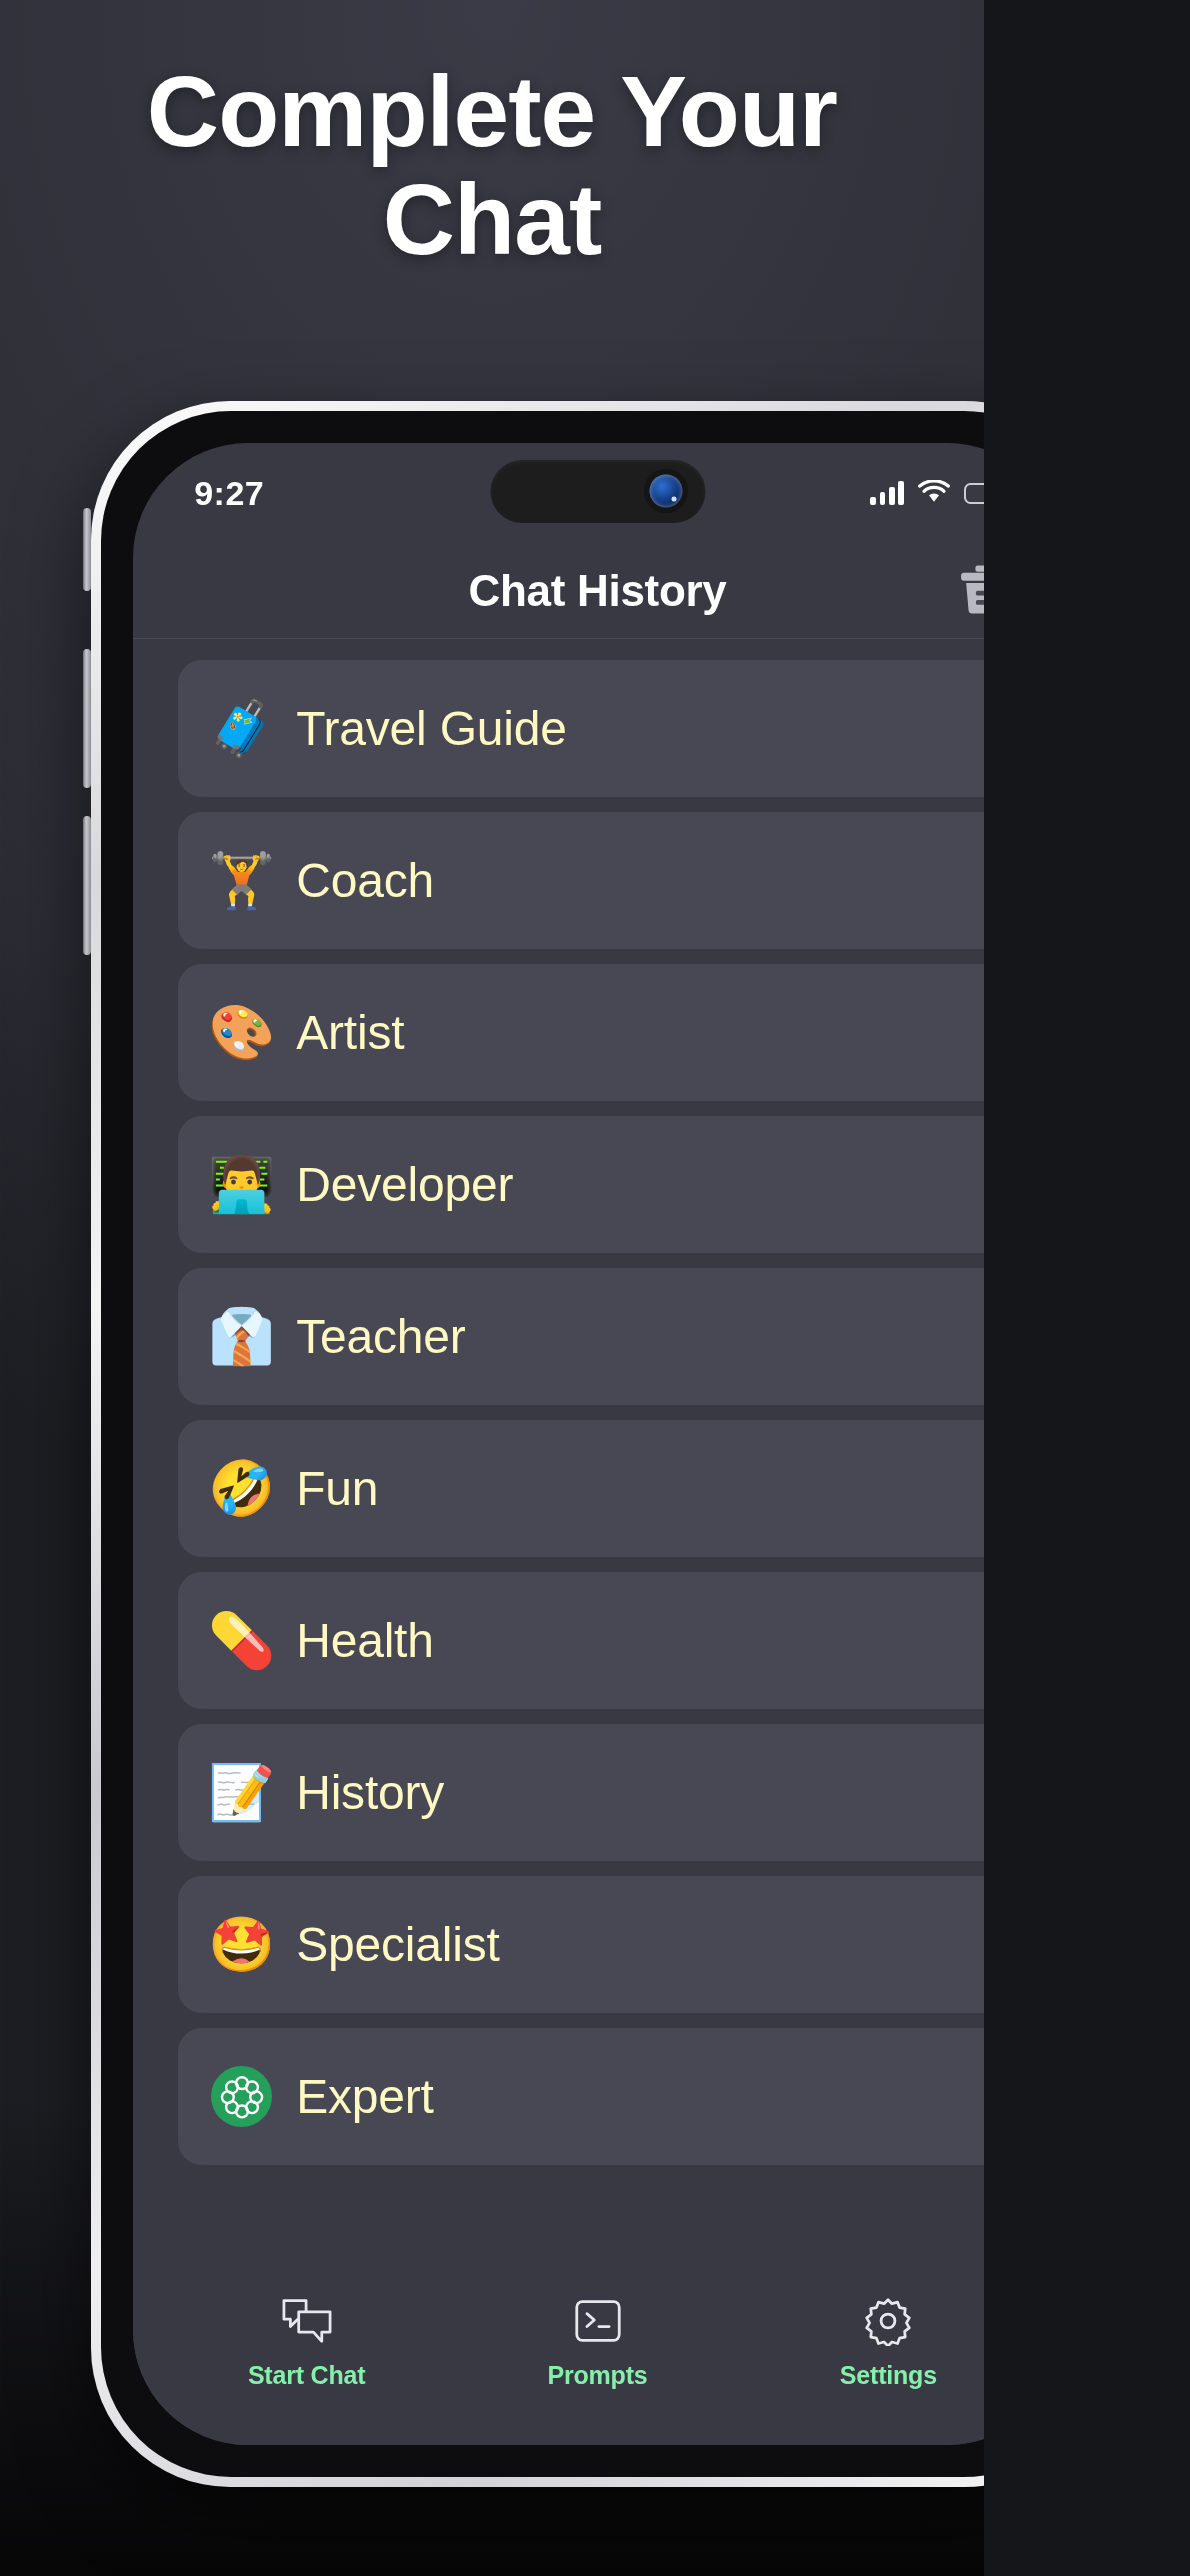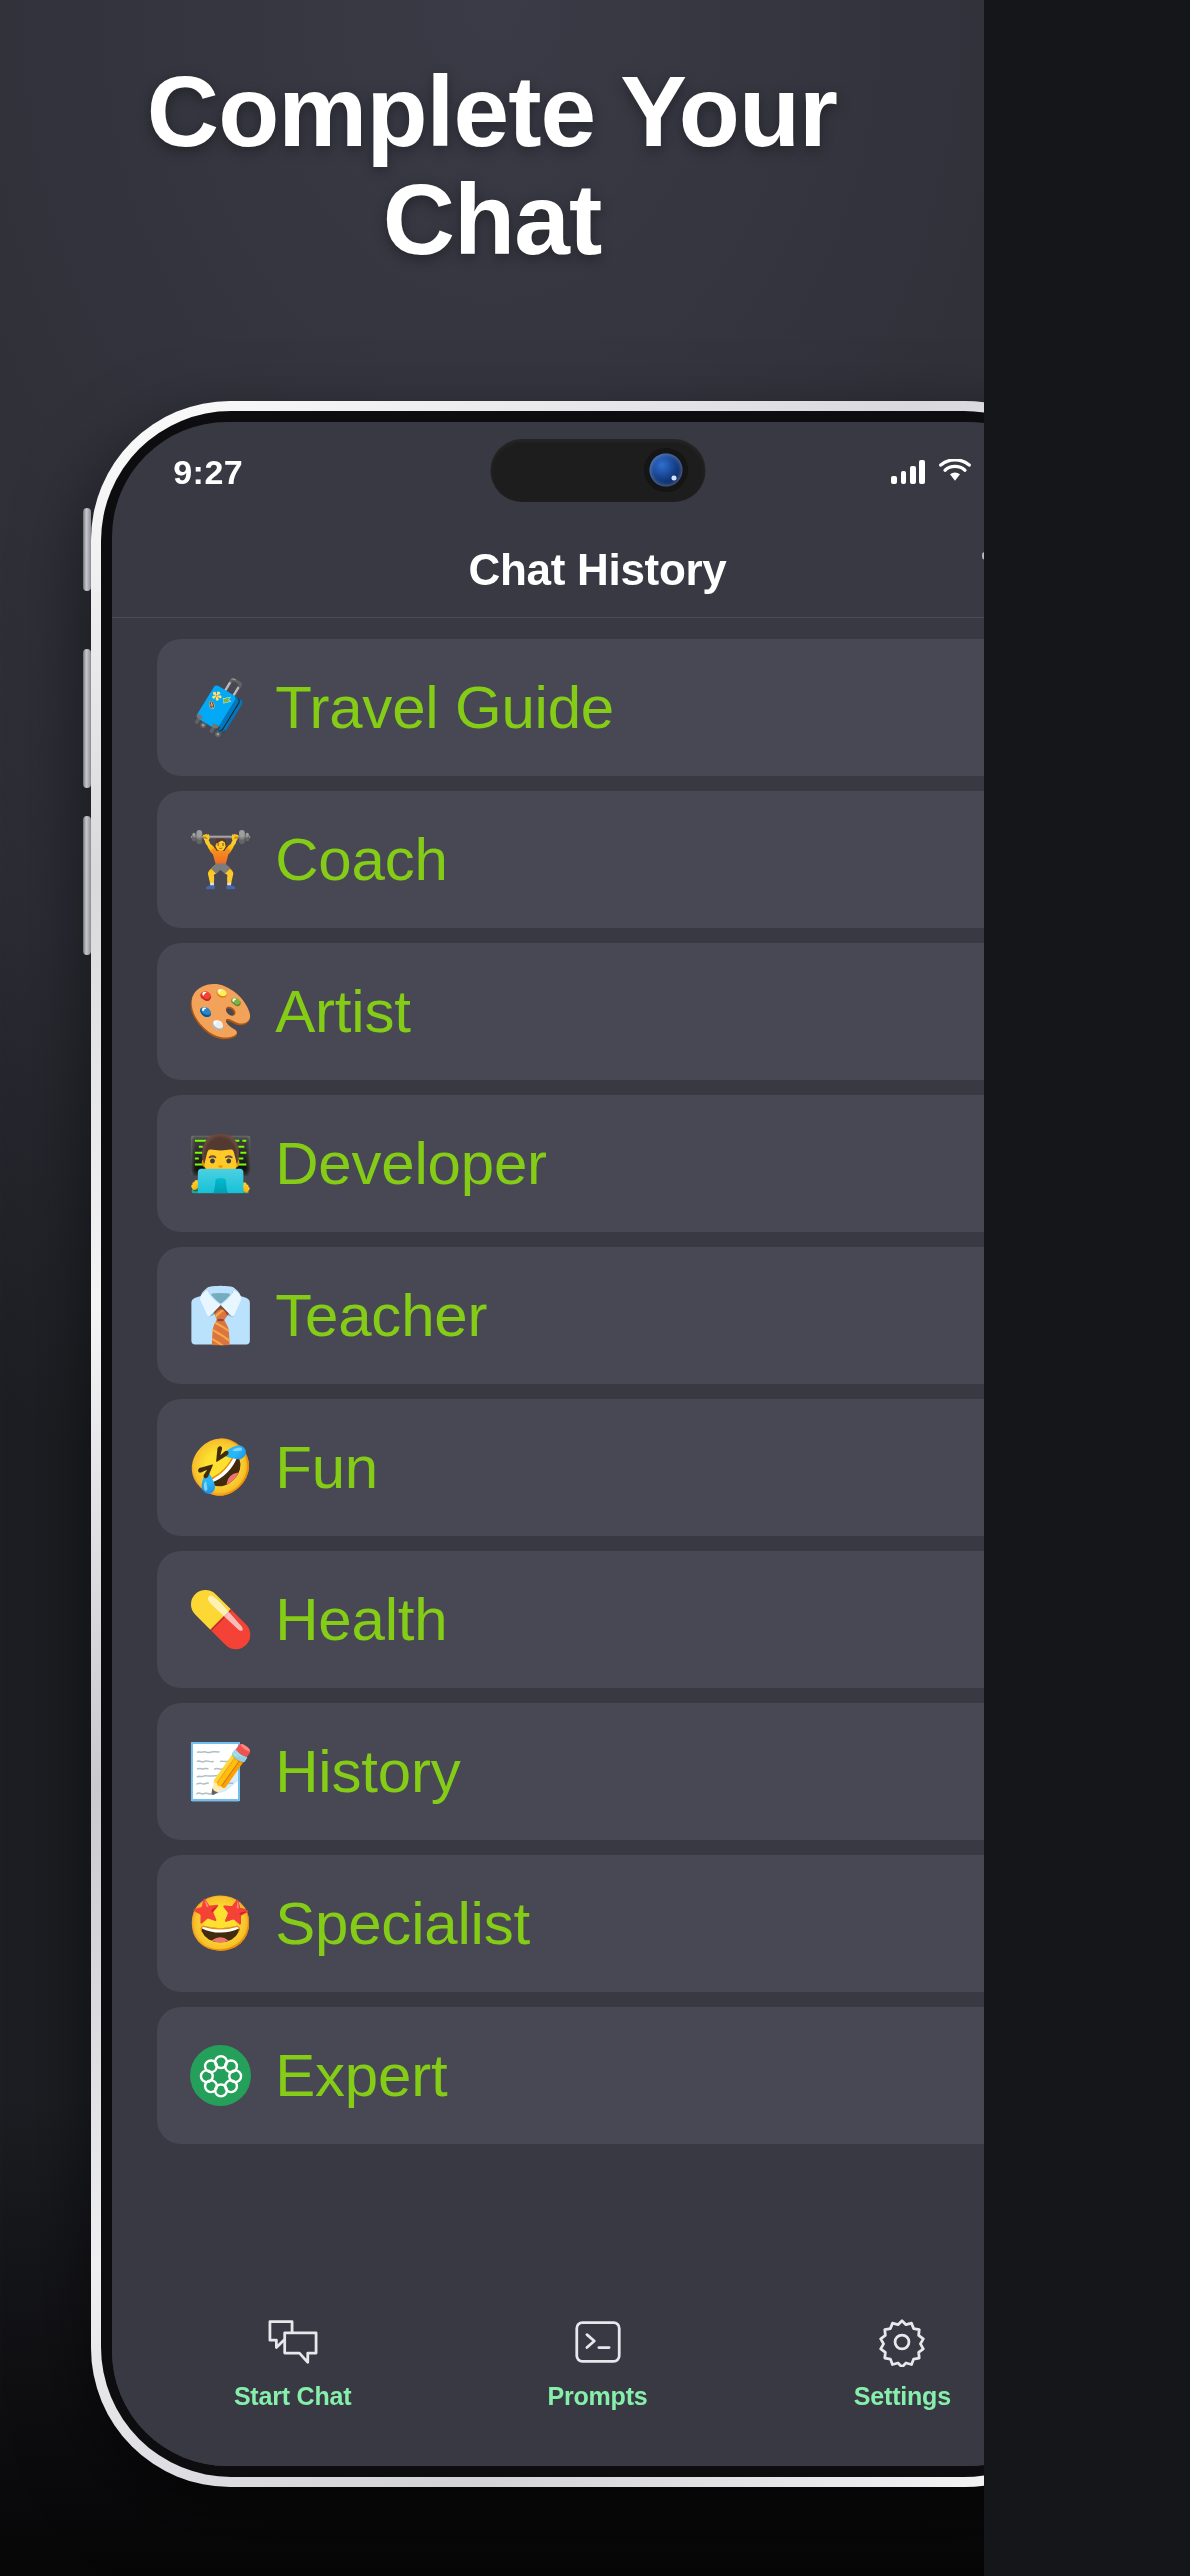--- a/index.html
+++ b/index.html
@@ -48,21 +48,21 @@
     border-radius:139px;
     background:linear-gradient(150deg,#fdfdfd 0%,#d9d9dc 18%,#f4f4f5 34%,#c9c9ce 52%,#efeff1 70%,#d2d2d7 86%,#fafafa 100%);
     padding:10.2px;
     box-shadow:0 28px 74px rgba(0,0,0,0.55);
     z-index:3;
   }
   .phone-inner{
     width:100%; height:100%;
     border-radius:130px;
     background:#0d0d0f;
-    padding:11px;
+    padding:32px;
   }
   .screen{
     position:relative;
     width:100%; height:100%;
     border-radius:115px;
     background:#383943;
     overflow:hidden;
     display:flex; flex-direction:column;
   }
 
@@ -170,22 +170,22 @@
     padding:0 33px;
   }
   .row .emoji{
     font-size:54px;
     line-height:1;
     width:61px;
     display:flex; align-items:center; justify-content:center;
     flex:0 0 61px;
   }
   .row .label{
-    color:#84cc16;
-    font-size:60px;
+    color:#fef9c3;
+    font-size:48px;
     letter-spacing:-0.2px;
   }
   
   .badge-expert{
     width:61px; height:61px; border-radius:50%;
     background:#25a05a;
     display:flex; align-items:center; justify-content:center;
     flex:0 0 61px;
   }
 

